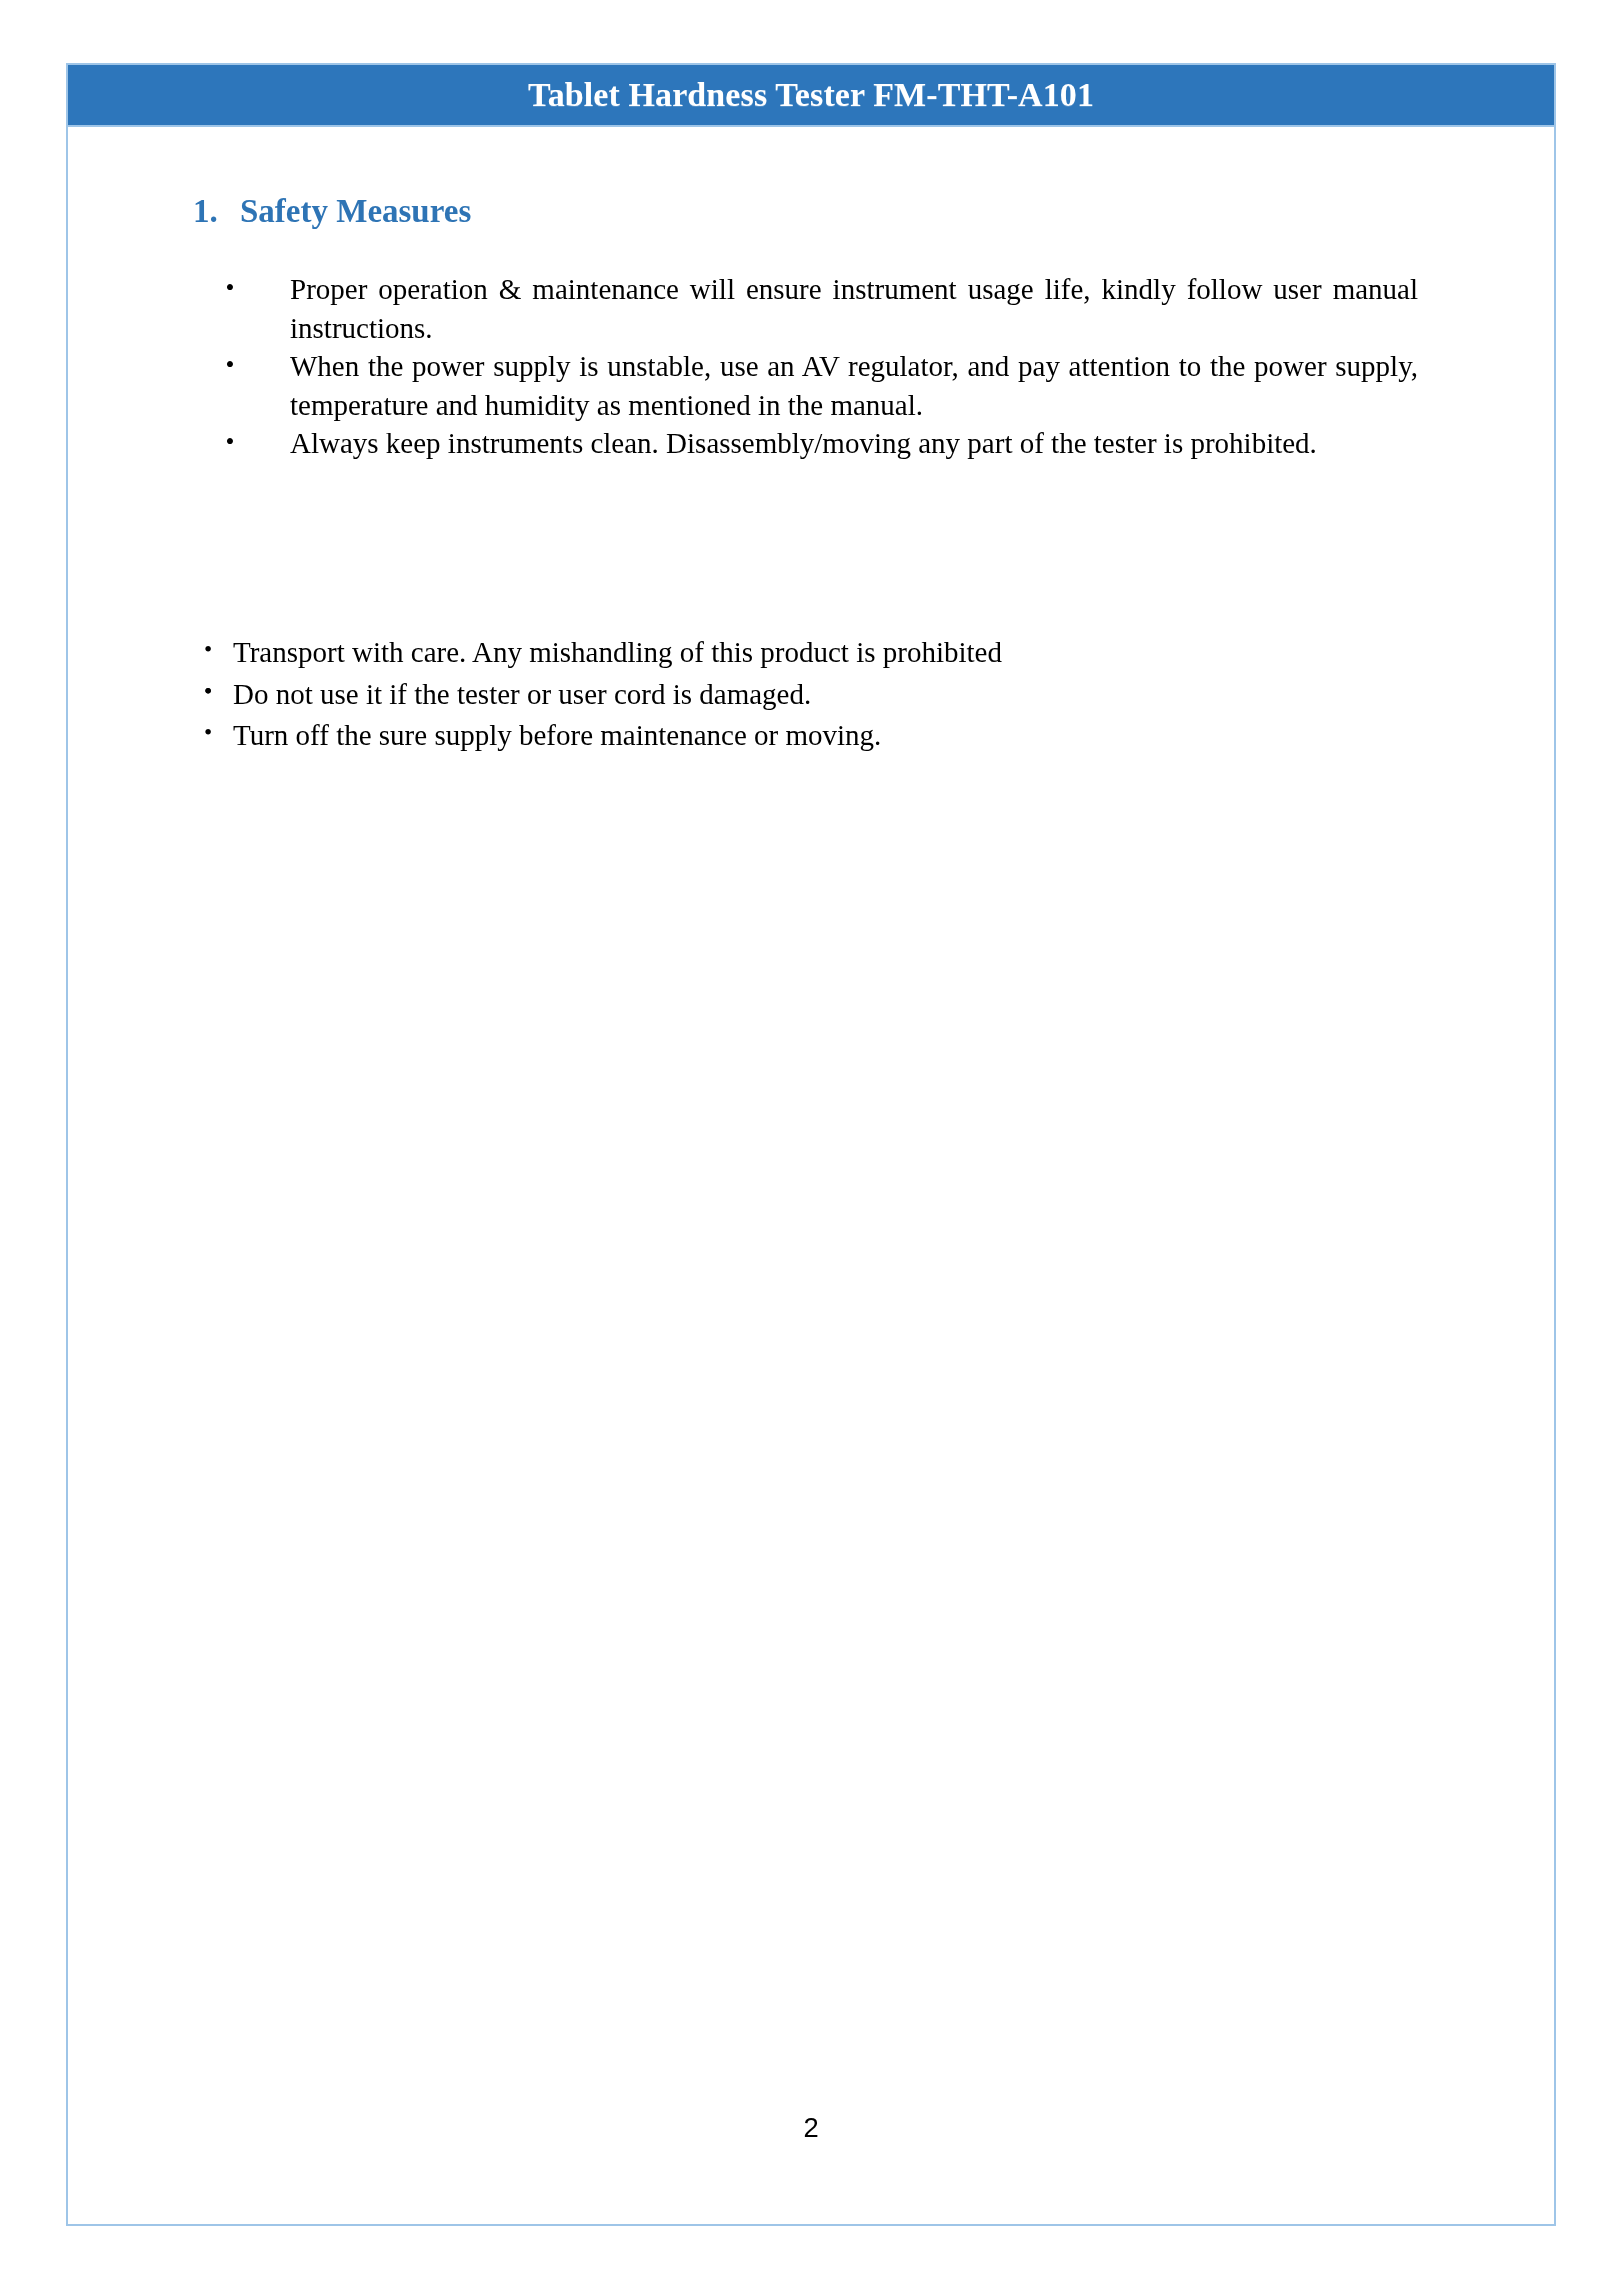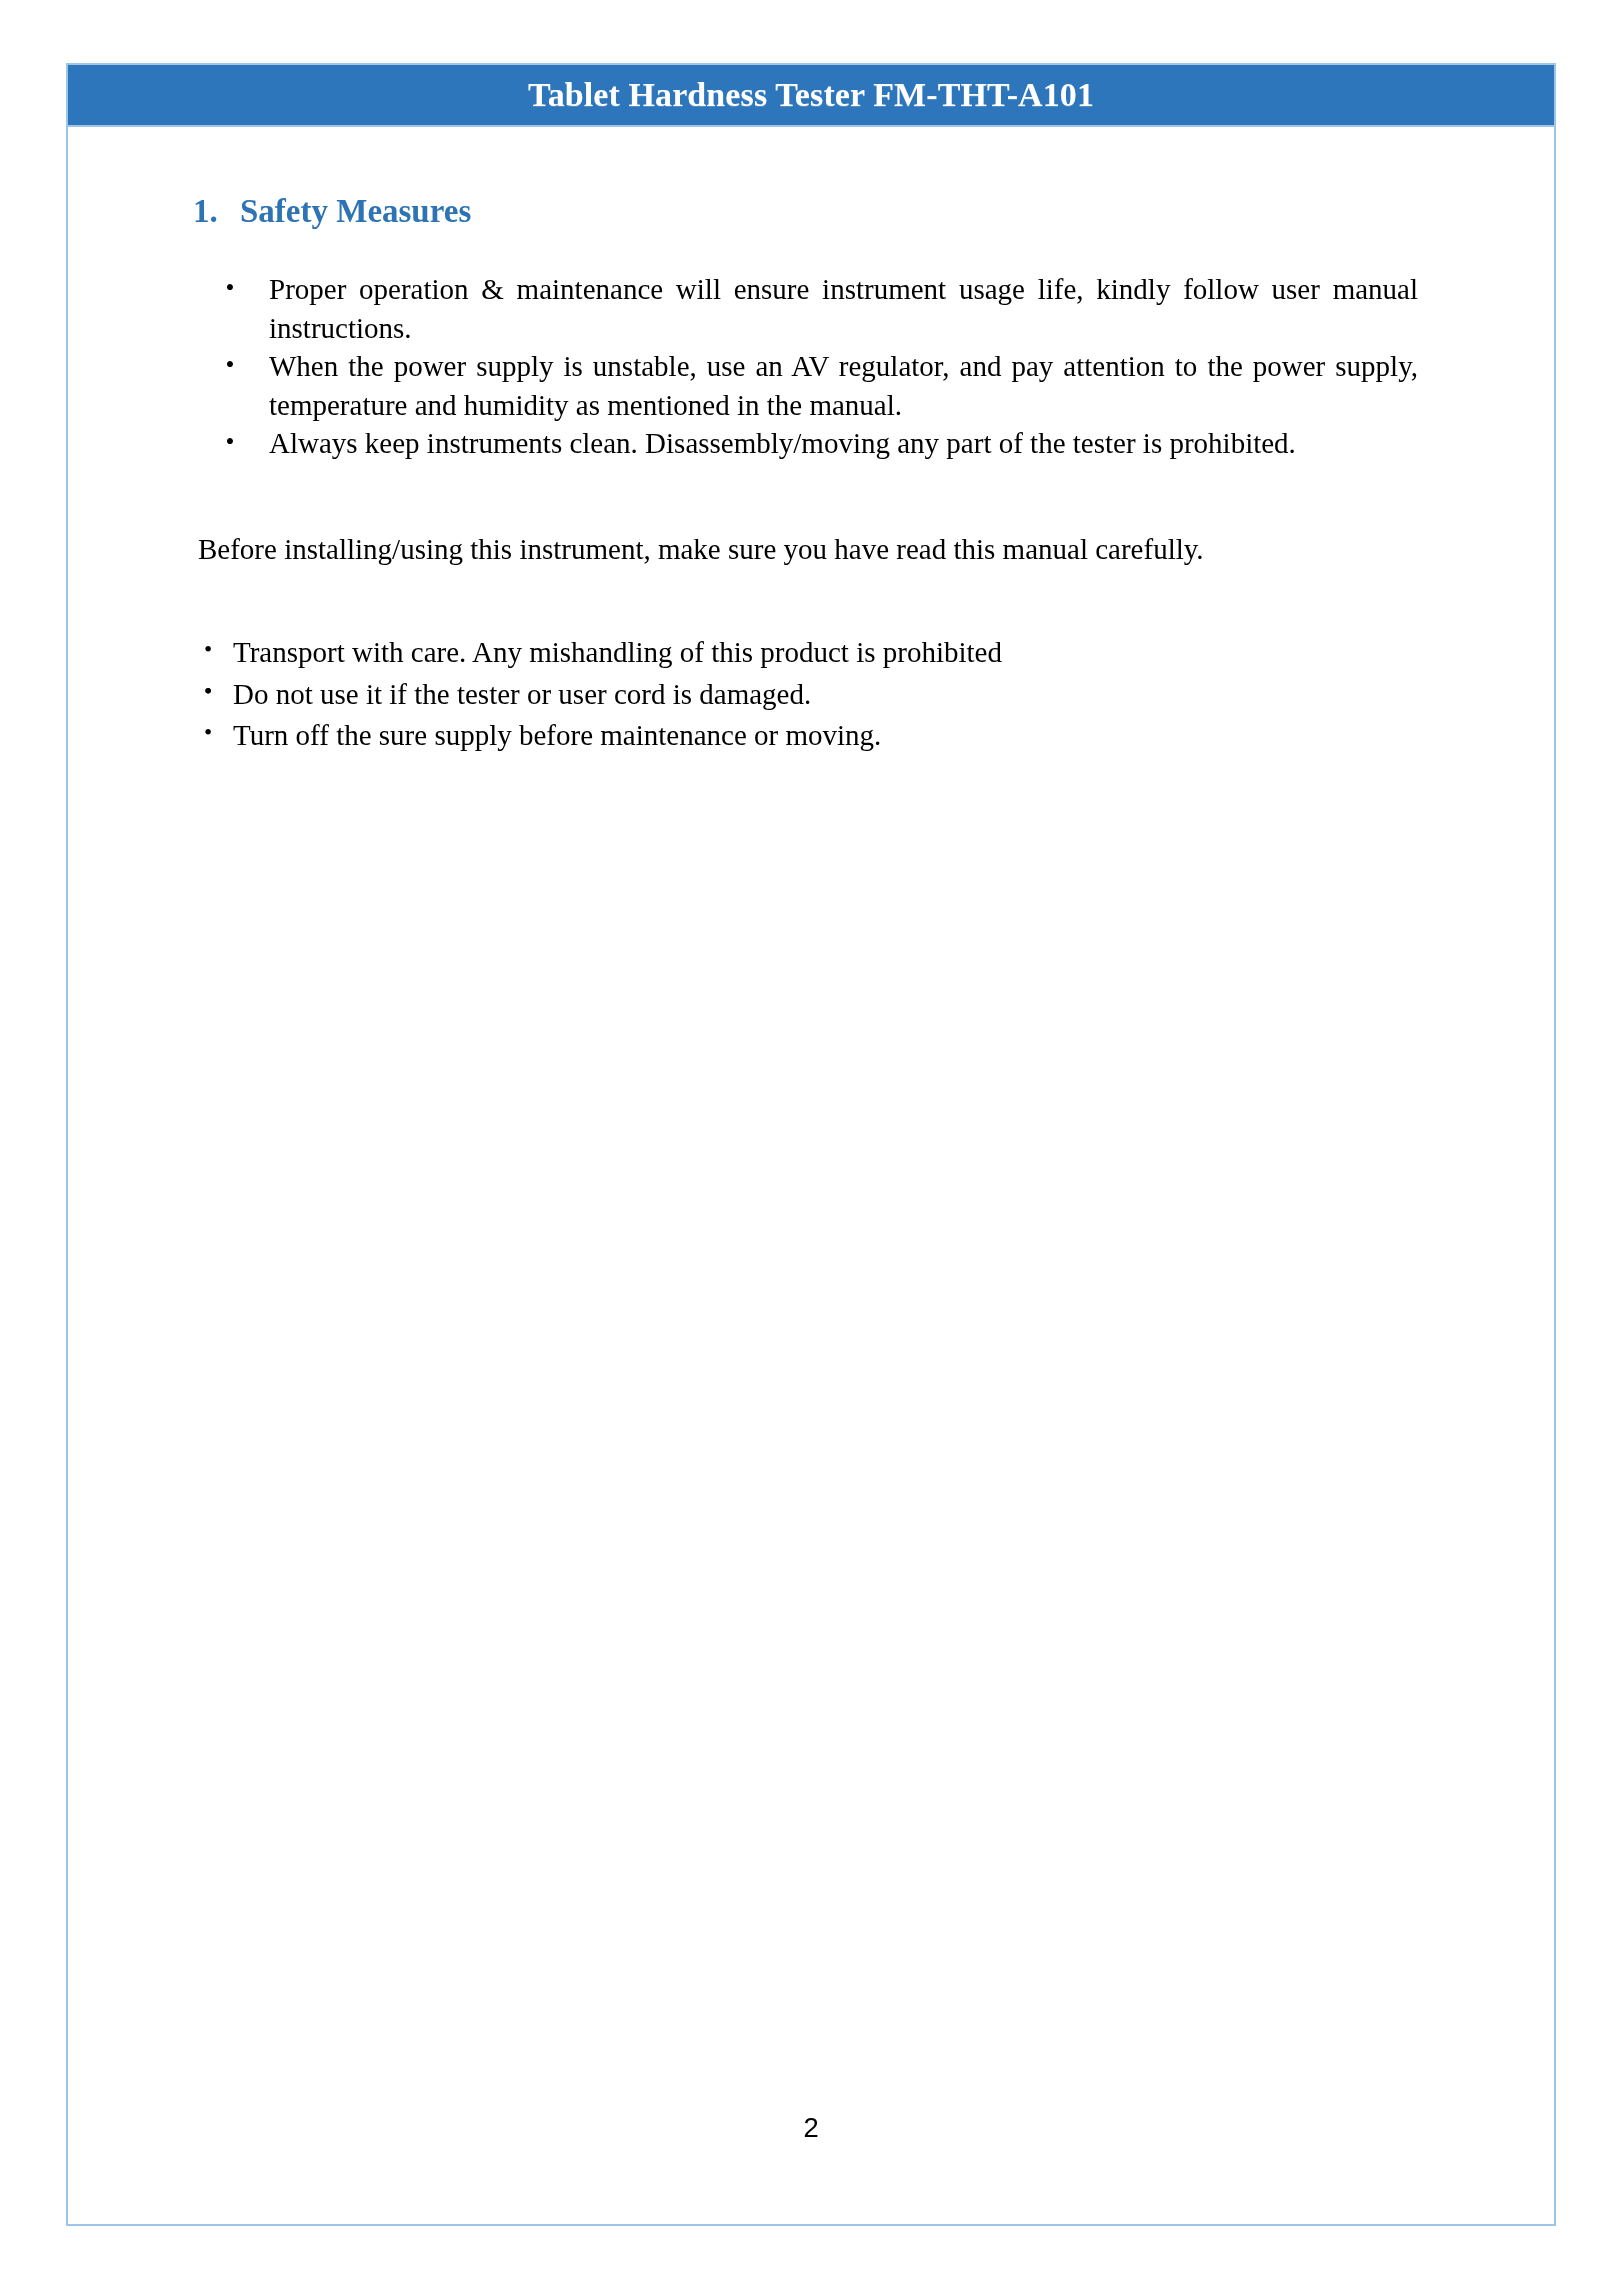--- a/index.html
+++ b/index.html
@@ -105,20 +105,21 @@
   }
   .list-a .li .marker {
     position: absolute;
     left: 27.4px;
     top: 0;
     font-size: 25.5px;
     line-height: 1.40;
   }
   .list-a .li .txt {
     display: block;
+    margin-left: 21px;
   }
 
   
   .para {
     position: absolute;
     left: 132px;
     top: 402px;
     width: 1220px;
     font-size: 29px;
     line-height: 1.33;
@@ -186,21 +187,20 @@
     <div class="li">
       <span class="marker">•</span>
       <span class="txt">When the power supply is unstable, use an AV regulator, and pay attention to the power supply, temperature and humidity as mentioned in the manual.</span>
     </div>
     <div class="li">
       <span class="marker">•</span>
       <span class="txt">Always keep instruments clean. Disassembly/moving any part of the tester is prohibited.</span>
     </div>
   </div>
 
-  <div class="para">Before installing/using this instrument, make sure you have read this manual carefully.</div>
 
   <div class="list-b">
     <div class="li">
       <span class="marker">•</span>
       <span class="txt">Transport with care. Any mishandling of this product is prohibited</span>
     </div>
     <div class="li">
       <span class="marker">•</span>
     </div>
     <div class="li">

